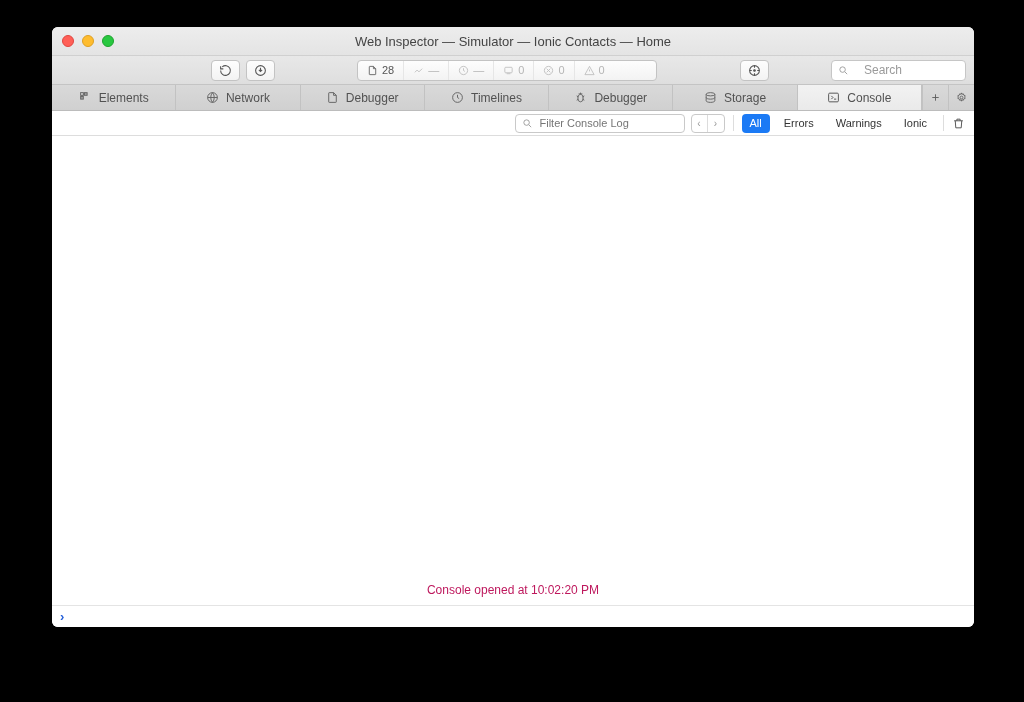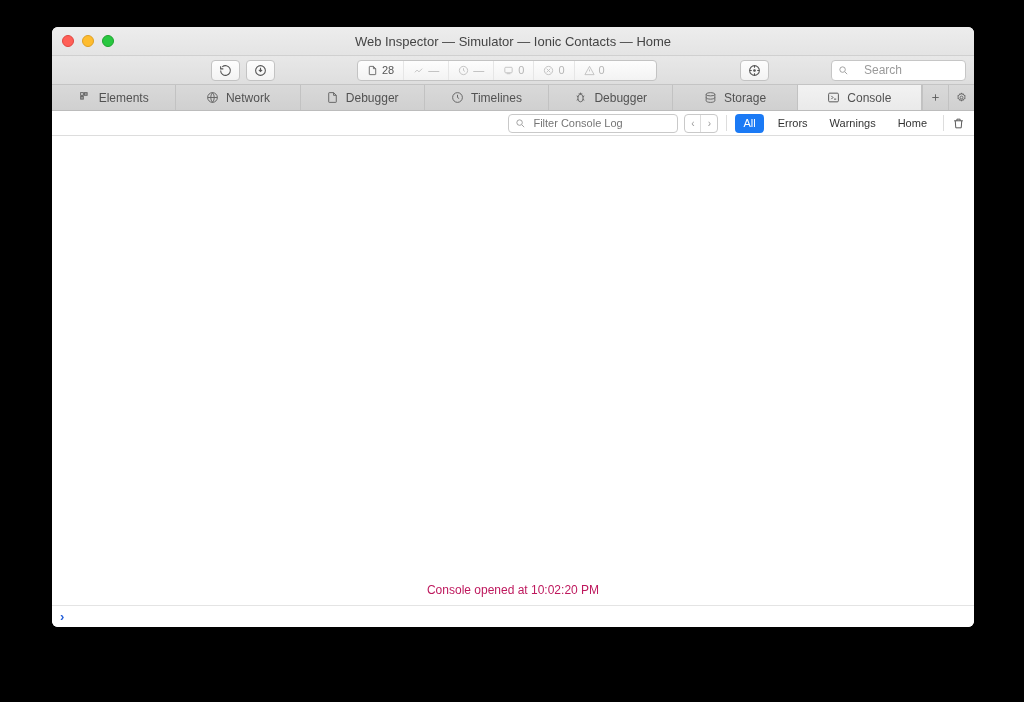--- a/index.html
+++ b/index.html
@@ -334,21 +334,21 @@
       <input type="text" placeholder="Filter Console Log" style="">
     </div>
     <div class="nav-pair">
       <span>‹</span>
       <span>›</span>
     </div>
     <div class="vdiv"></div>
     <div class="pill blue">All</div>
     <div class="pill">Errors</div>
     <div class="pill">Warnings</div>
-    <div class="pill">Home</div>
+    <div class="pill">Ionic</div>
     <div class="vdiv"></div>
     <div class="trash">
       <svg class="ic" viewBox="0 0 24 24" fill="none" stroke="#555" stroke-width="1.8">
           <path d="M4 7h16M9 7V4h6v3M6 7l1 13h10l1-13"></path>
         </svg>
     </div>
   </div>
 
   <div class="console-body">
     <div class="opened-msg">Console opened at 10:02:20 PM</div>

